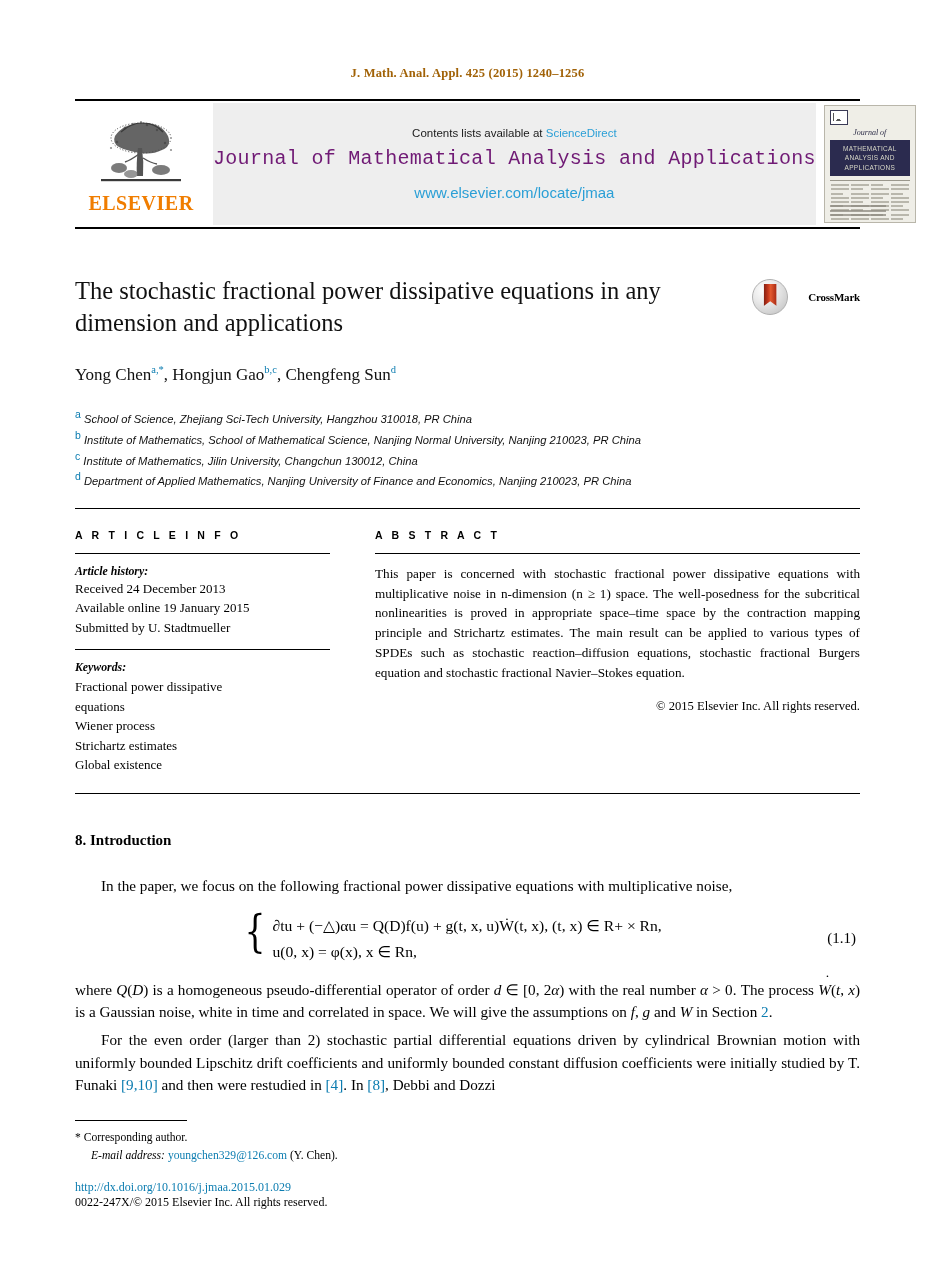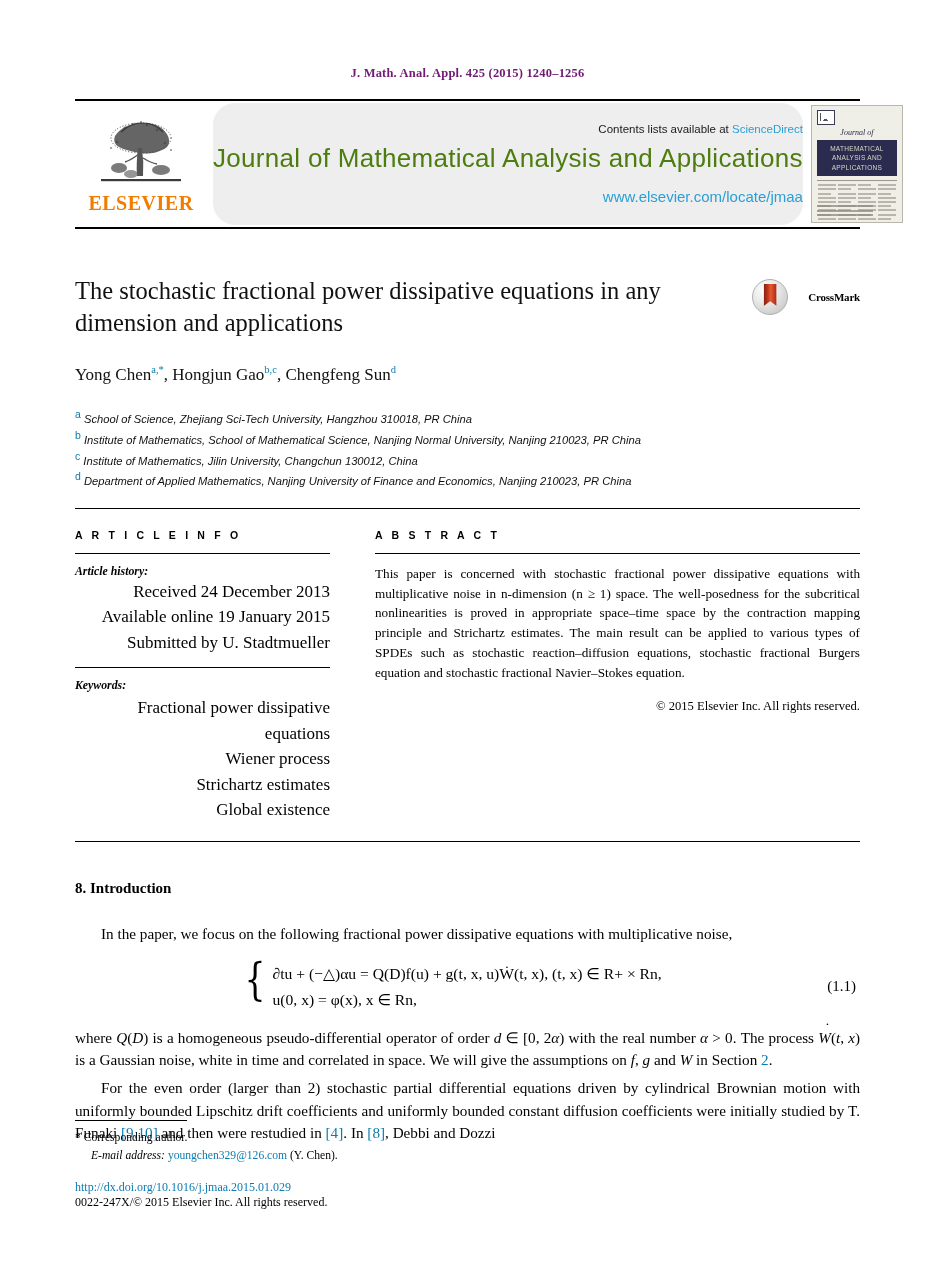--- a/index.html
+++ b/index.html
@@ -19,21 +19,21 @@
     position: relative;
     width: 935px;
     height: 1266px;
     box-sizing: border-box;
     padding: 0 75px;
   }
 
   
   .running-head {
     text-align: center;
-    color: #701a75;
+    color: #a16207;
     font-weight: bold;
     font-size: 12.5px;
     letter-spacing: .2px;
     padding-top: 66px;
   }
 
   
   .masthead {
     margin-top: 18px;
     border-top: 2.5px solid #000;
@@ -59,36 +59,35 @@
     letter-spacing: .5px;
     color: #F07D00;
     line-height: 1;
     margin-top: 1px;
   }
   .mast-center {
     flex: 1 1 auto;
     background: #eeeeee;
     display: flex;
     flex-direction: column;
-    align-items: flex-end;
+    align-items: center;
     justify-content: center;
     margin: 2px 8px 2px 6px;
-    border-radius: 22px;
   }
   .contents-line {
     font-family: "Liberation Sans", sans-serif;
     font-size: 11.5px;
     color: #1a1a1a;
     margin-bottom: 8px;
   }
   .contents-line .sd { color: #2a9fd6; }
   .journal-title {
-    font-family: Liberation Sans, sans-serif;
-    font-size: 26px;
-    color: #4d7c0f;
+    font-family: Liberation Mono, monospace;
+    font-size: 20px;
+    color: #701a75;
     letter-spacing: .3px;
     white-space: nowrap;
   }
   .journal-url {
     font-family: "Liberation Sans", sans-serif;
     font-size: 15px;
     color: #2a9fd6;
     margin-top: 14px;
   }
   .mast-right {
@@ -228,23 +227,22 @@
   .col-abs { flex: 1 1 auto; padding-left: 15px; }
   .sec-head {
     font-family: "Liberation Sans", sans-serif;
     font-size: 10.5px;
     font-weight: bold;
     letter-spacing: 3.2px;
   }
   .thin-rule { border-top: 1.1px solid #000; margin: 12px 0 10px; }
   .ital-head { font-style: italic; font-weight: bold; font-size: 11.8px; }
   .hist-line, .kw-line {
-    font-size: 17px;
+    font-size: 13px;
     line-height: 1.5;
-    text-align: right;
   }
   .kw-block { margin-top: 2px; }
   .abs-text {
     font-size: 13.2px;
     line-height: 1.5;
     text-align: justify;
     margin: 0;
   }
   .abs-copy {
     font-size: 12.6px;

